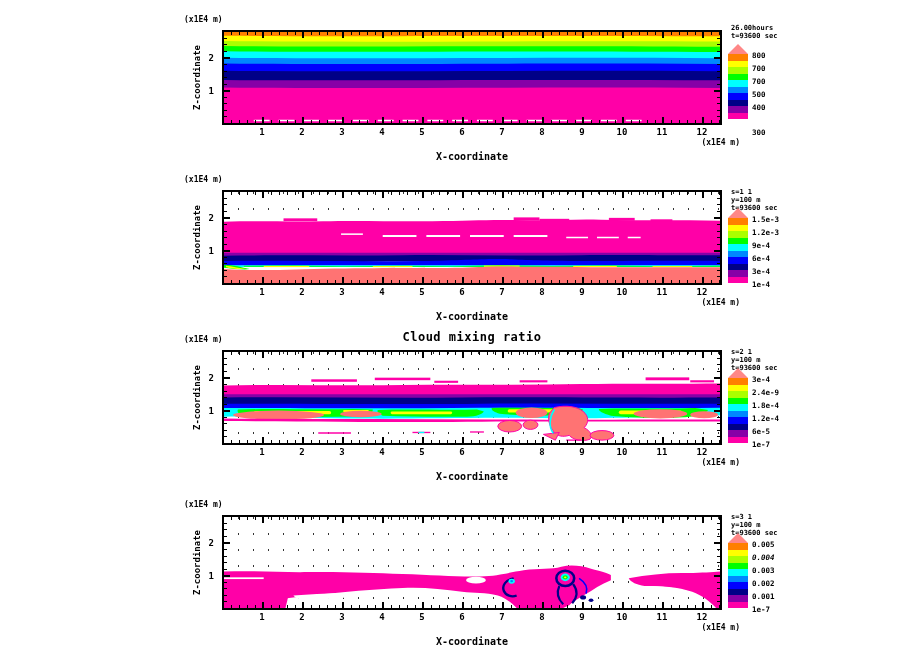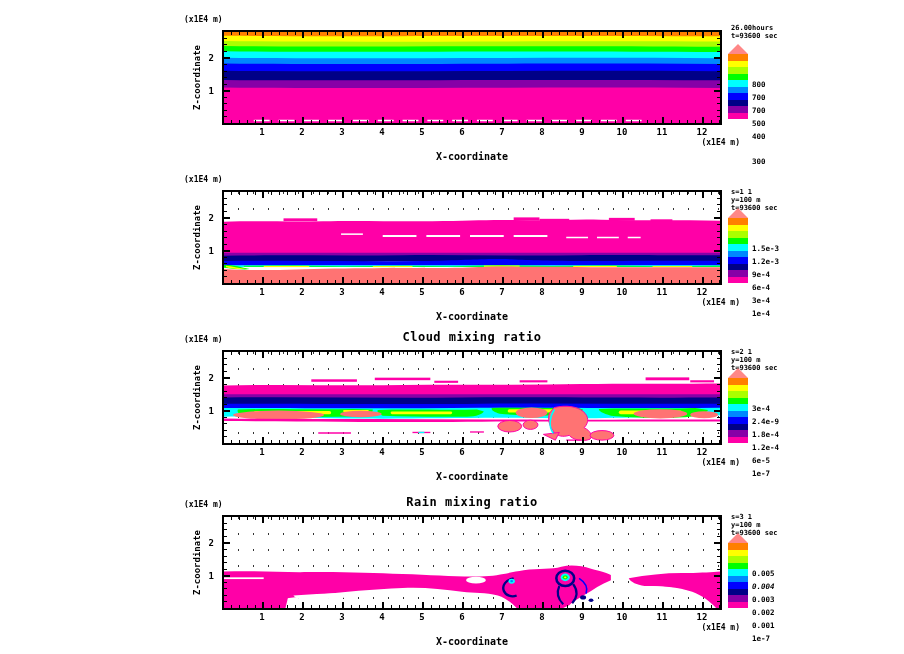--- a/index.html
+++ b/index.html
@@ -39,21 +39,21 @@
   .yticks{left:196px;top:var(--pt);width:20px;height:95px;}
   .ytick{position:absolute;right:2px;font-weight:bold;font-size:9px;}
   .xunit{left:622px;top:calc(var(--pt) + 108px);width:118px;text-align:right;
          font-weight:bold;font-size:8px;white-space:nowrap;}
   .xlab{left:222px;top:calc(var(--pt) + 121px);width:500px;text-align:center;
         font-weight:bold;font-size:10px;}
   .legend{left:728px;top:calc(var(--pt) + var(--lt));width:20px;}
   .cb-tri{width:0;height:0;border-left:10px solid transparent;border-right:10px solid transparent;
           border-bottom:10px solid #FF8787;}
   .cb-band{width:20px;height:6.5px;}
-  .cb-label{position:absolute;left:24px;font-weight:bold;font-size:7.5px;white-space:nowrap;margin-top:29px;}
+  .cb-label{position:absolute;left:24px;font-weight:bold;font-size:7.5px;white-space:nowrap;}
   .annot{left:731px;top:calc(var(--pt) + var(--at));width:90px;
          font-weight:bold;font-size:7px;line-height:8px;white-space:nowrap;}
 </style>
 </head>
 <body>
 
 <div id="root">
 
   <section class="panel" style="--pt:30px;--lt:14px;--at:-6px;">
     <span class="yunit">(x1E4 m)</span>
@@ -304,21 +304,20 @@
         <span class="cb-label" style="top: 7px;">3e-4</span>
         <span class="cb-label" style="top: 20px;">2.4e-9</span>
         <span class="cb-label" style="top: 33px;">1.8e-4</span>
         <span class="cb-label" style="top: 46px;">1.2e-4</span>
         <span class="cb-label" style="top: 59px;">6e-5</span>
         <span class="cb-label" style="top: 72px;">1e-7</span>
       </div>
   </section>
 
   <section class="panel" style="--pt:515px;--lt:18px;--at:-2px;">
-    <h2 class="title">Rain mixing ratio</h2>
     <span class="yunit">(x1E4 m)</span>
     <span class="ylab">Z-coordinate</span>
     <div class="yticks">
         <span class="ytick" style="top: 56.2414px;">1</span>
         <span class="ytick" style="top: 23.4828px;">2</span>
       </div>
     <div class="plot">
       <svg class="field" viewBox="0 0 500 95" preserveAspectRatio="none">
         <path d="M0,57 C30,55.5 55,58 85,57.5 C120,57 150,58.5 180,59.5 C210,60.5 235,62.5 258,62 C278,61.5 288,57.5 302,55.5 C318,53.5 330,55 340,52 C350,49.5 360,51 370,54 C380,56.5 386,58.5 390,60.5 L390,66 C380,70 372,76 364,81 C358,85 352,88 348,92 L342,95 L295,95 C290,90 285,85 276,82 C264,78 252,80 240,78 C220,75 200,73 180,74 C150,75.5 120,78 95,81 C60,85 30,89.5 0,95 Z" fill="#FF00A7"></path>
         <path d="M0,60 L70,60 L62,95 L0,95 Z" fill="#FF00A7"></path>

